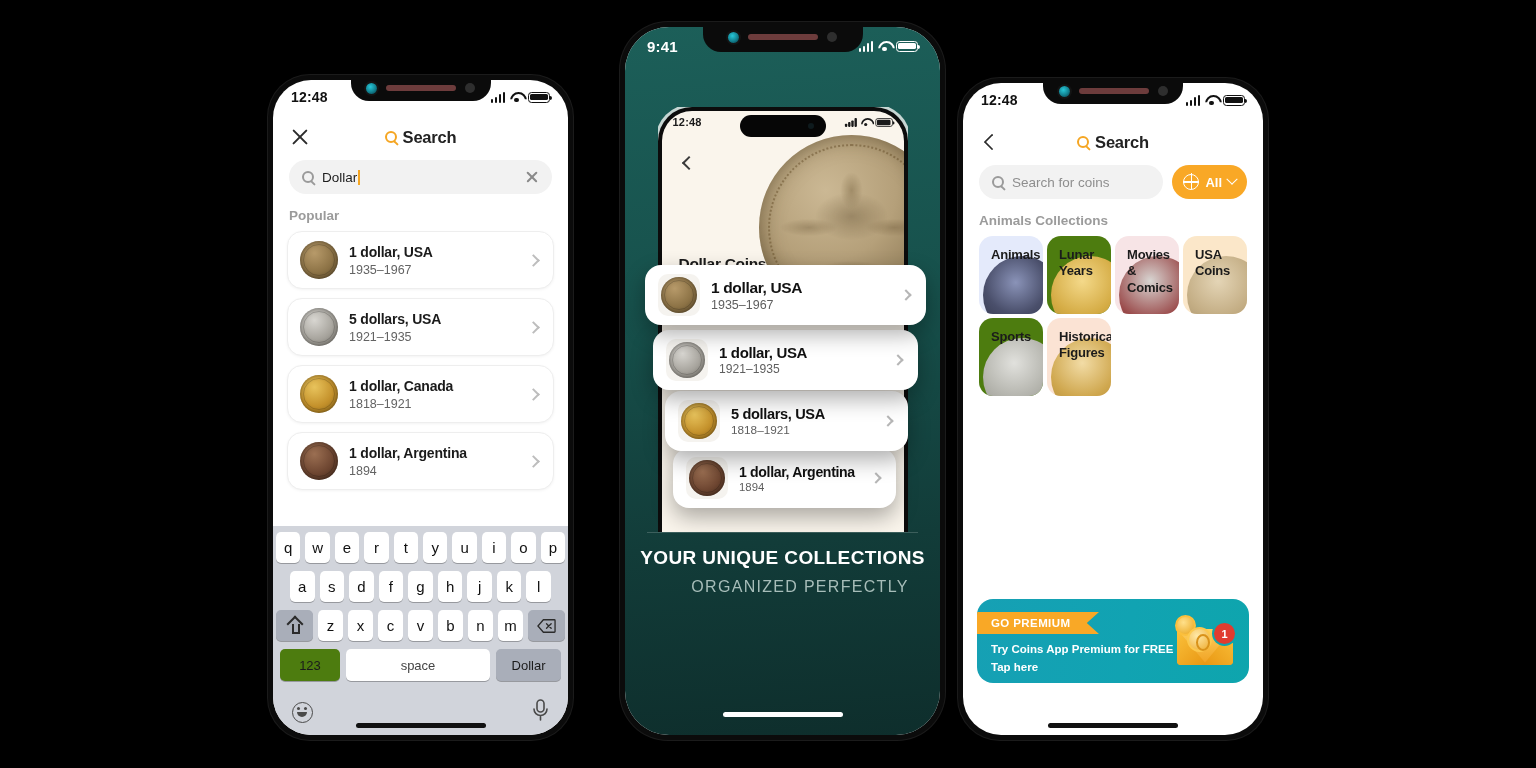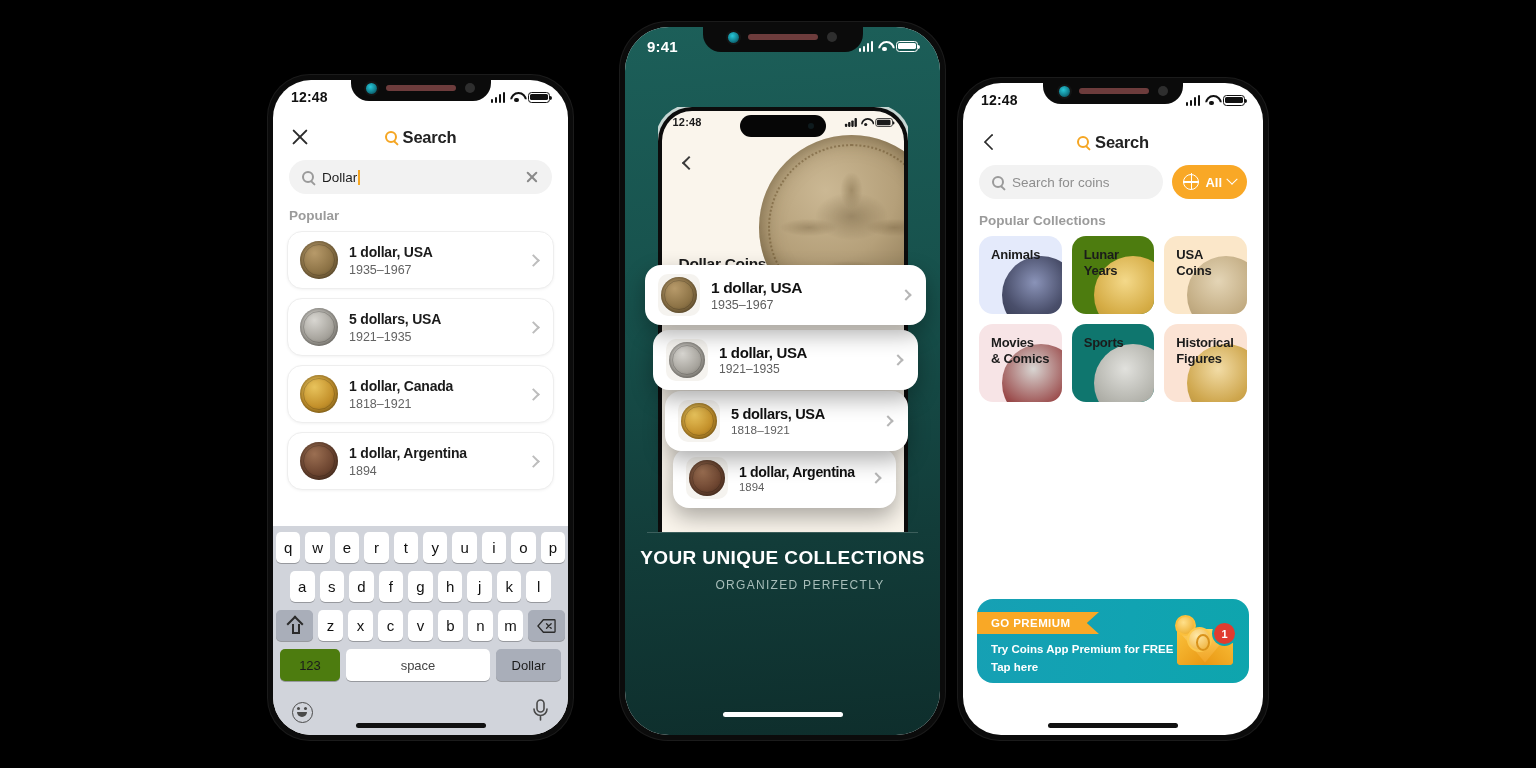--- a/index.html
+++ b/index.html
@@ -188,30 +188,30 @@
   .float .ft{ font-size:15.5px;font-weight:700;color:#111;letter-spacing:-.35px;}
   .float .fs{ font-size:12.5px;color:#5e5e5e;margin-top:1px;}
   .float .chev{width:8px;height:8px;border-color:#b6b6b6;}
   .float .coinwrap{ background:#f5f3ef;border-radius:10px;padding:3px;display:flex; }
 
   .hr-line{ position:absolute; left:22px; right:22px; height:1px;
      background:rgba(255,255,255,.18); z-index:22; }
 
   .promo{ position:absolute; left:0; right:0; text-align:center; }
   .promo .p1{ font-size:19px;font-weight:700;color:#fff;letter-spacing:.4px;}
-  .promo .p2{ font-size:12px;color:#a7bdb9;letter-spacing:1.3px;margin-top:9px;margin-left:35px;}
+  .promo .p2{ font-size:16px;color:#a7bdb9;letter-spacing:1.3px;margin-top:9px;margin-left:35px;}
   .cta{ position:absolute; left:22px; right:22px; height:50px; border-radius:25px;
      background:#f9a826; display:flex; align-items:center; justify-content:center;
      color:#fff; font-size:16px; font-weight:700; }
   .cta .ar{ position:absolute; right:24px; width:9px;height:9px;
      border-right:2.4px solid #fff;border-top:2.4px solid #fff;transform:rotate(45deg);}
   .homebar.light{ background:#fff; }
 
   
-  .grid{ display:grid; grid-template-columns:1fr 1fr 1fr; gap:10px; padding:0 16px; }
+  .grid{ display:grid; grid-template-columns:1fr 1fr 1fr 1fr; gap:4px; padding:0 16px; }
   .cell{ height:78px; border-radius:14px; position:relative; overflow:hidden; padding:11px 12px; }
   .cell .lab{ font-size:13px;font-weight:700;color:#1b1b1b;letter-spacing:-.2px;
      line-height:1.25; position:relative; z-index:2; white-space:pre-line;}
   .cell .cimg{ position:absolute; right:-18px; bottom:-20px; width:78px;height:78px;
      border-radius:50%; }
   .ci-animals{background:radial-gradient(circle at 42% 34%,#8a93b8 0%,#4a4f6b 45%,#24283a 100%);}
   .ci-lunar{background:radial-gradient(circle at 40% 32%,#f4d98a 0%,#d5ac45 48%,#a07e22 100%);}
   .ci-usa{background:radial-gradient(circle at 40% 32%,#e4d5b6 0%,#c4ae85 48%,#96805a 100%);}
   .ci-movies{background:radial-gradient(circle at 40% 32%,#d8d5d2 0%,#9a4a4a 55%,#5a2a2a 100%);}
   .ci-sports{background:radial-gradient(circle at 40% 32%,#e1e1dd 0%,#b4b4ad 48%,#84847c 100%);}
@@ -547,41 +547,41 @@
           <span class="mag gray"></span>
           <span class="sf-txt ph">Search for coins</span>
         </div>
         <div class="allpill">
           <span class="globe"></span>
           <span>All</span>
           <span class="chev-d"></span>
         </div>
       </div>
 
-      <div class="sect-ttl">Popular Collections</div>
+      <div class="sect-ttl">Animals Collections</div>
 
       <div class="grid" id="collGrid">
           <div class="cell" style="background: rgb(228, 234, 251);">
             <div class="lab">Animals</div>
             <div class="cimg ci-animals"></div>
           </div>
           <div class="cell" style="background: #4d7c0f;">
             <div class="lab">Lunar Years</div>
             <div class="cimg ci-lunar"></div>
           </div>
-          <div class="cell" style="background: rgb(251, 231, 201);">
-            <div class="lab">USA Coins</div>
-            <div class="cimg ci-usa"></div>
-          </div>
           <div class="cell" style="background: rgb(247, 228, 230);">
             <div class="lab">Movies
 &amp; Comics</div>
             <div class="cimg ci-movies"></div>
           </div>
-          <div class="cell" style="background: #0f766e;">
+          <div class="cell" style="background: rgb(251, 231, 201);">
+            <div class="lab">USA Coins</div>
+            <div class="cimg ci-usa"></div>
+          </div>
+          <div class="cell" style="background: #4d7c0f;">
             <div class="lab">Sports</div>
             <div class="cimg ci-sports"></div>
           </div>
           <div class="cell" style="background: rgb(251, 227, 212);">
             <div class="lab">Historical
 Figures</div>
             <div class="cimg ci-hist"></div>
           </div>
         </div>
 

